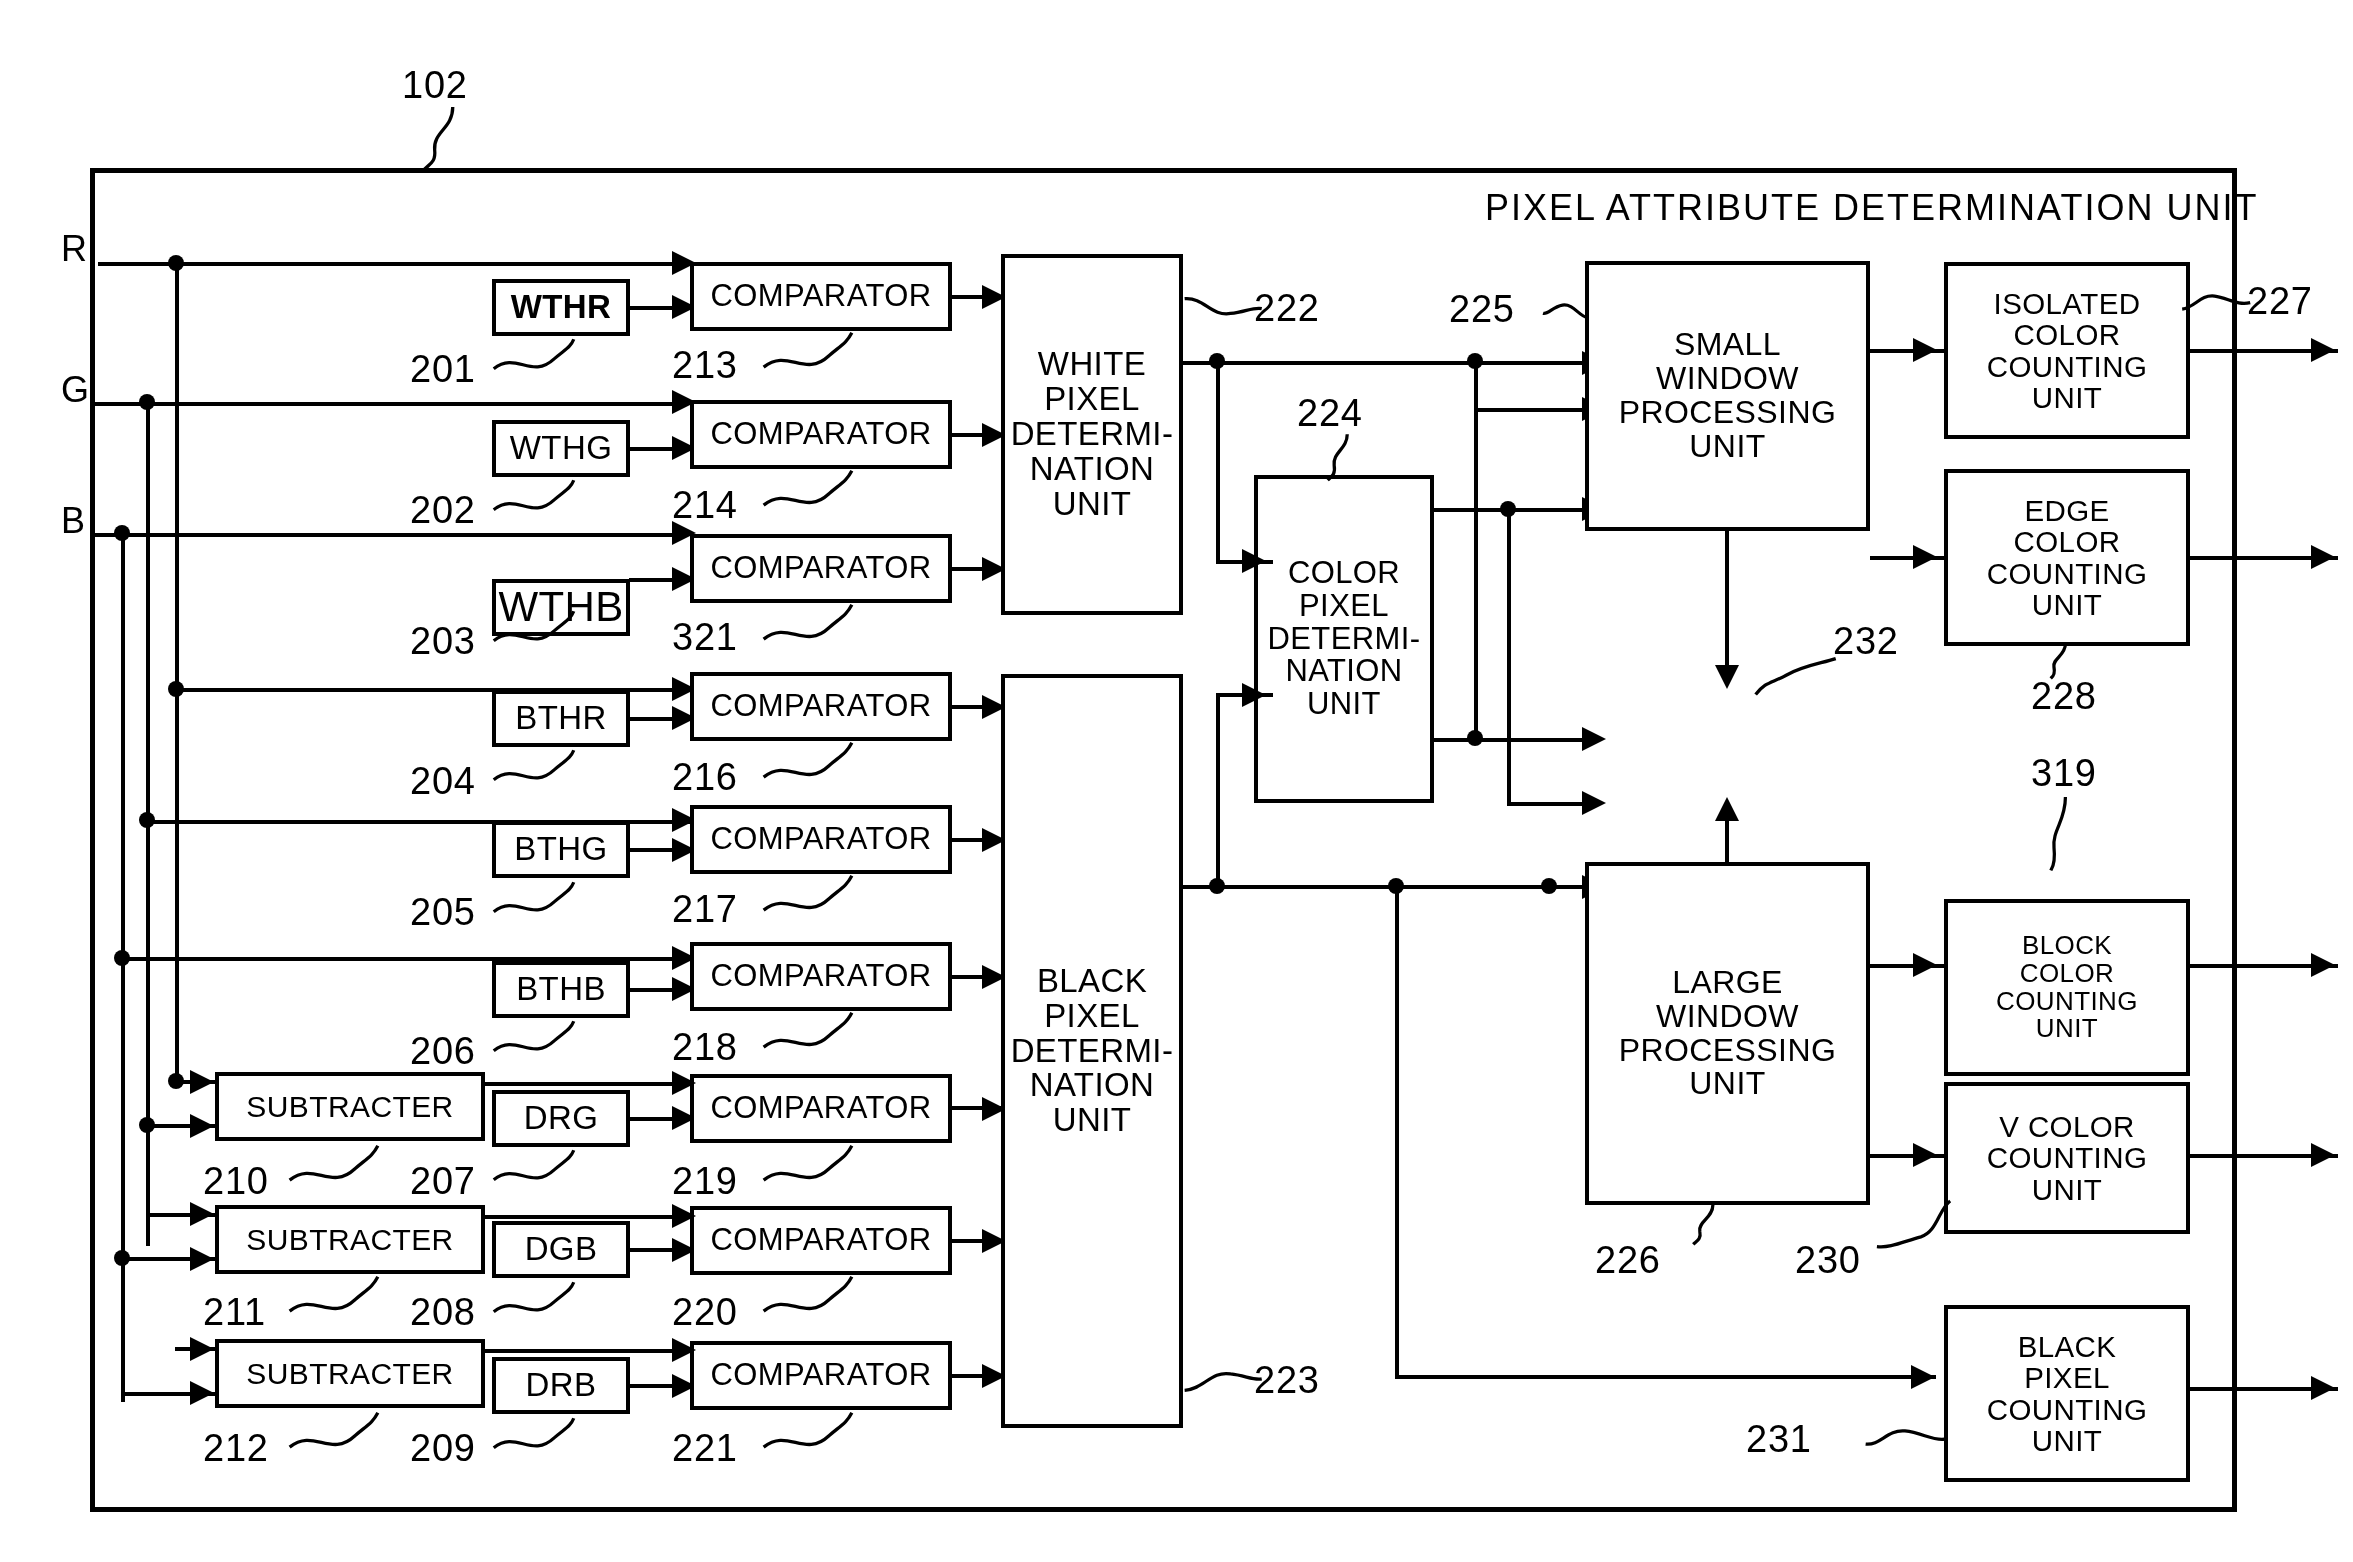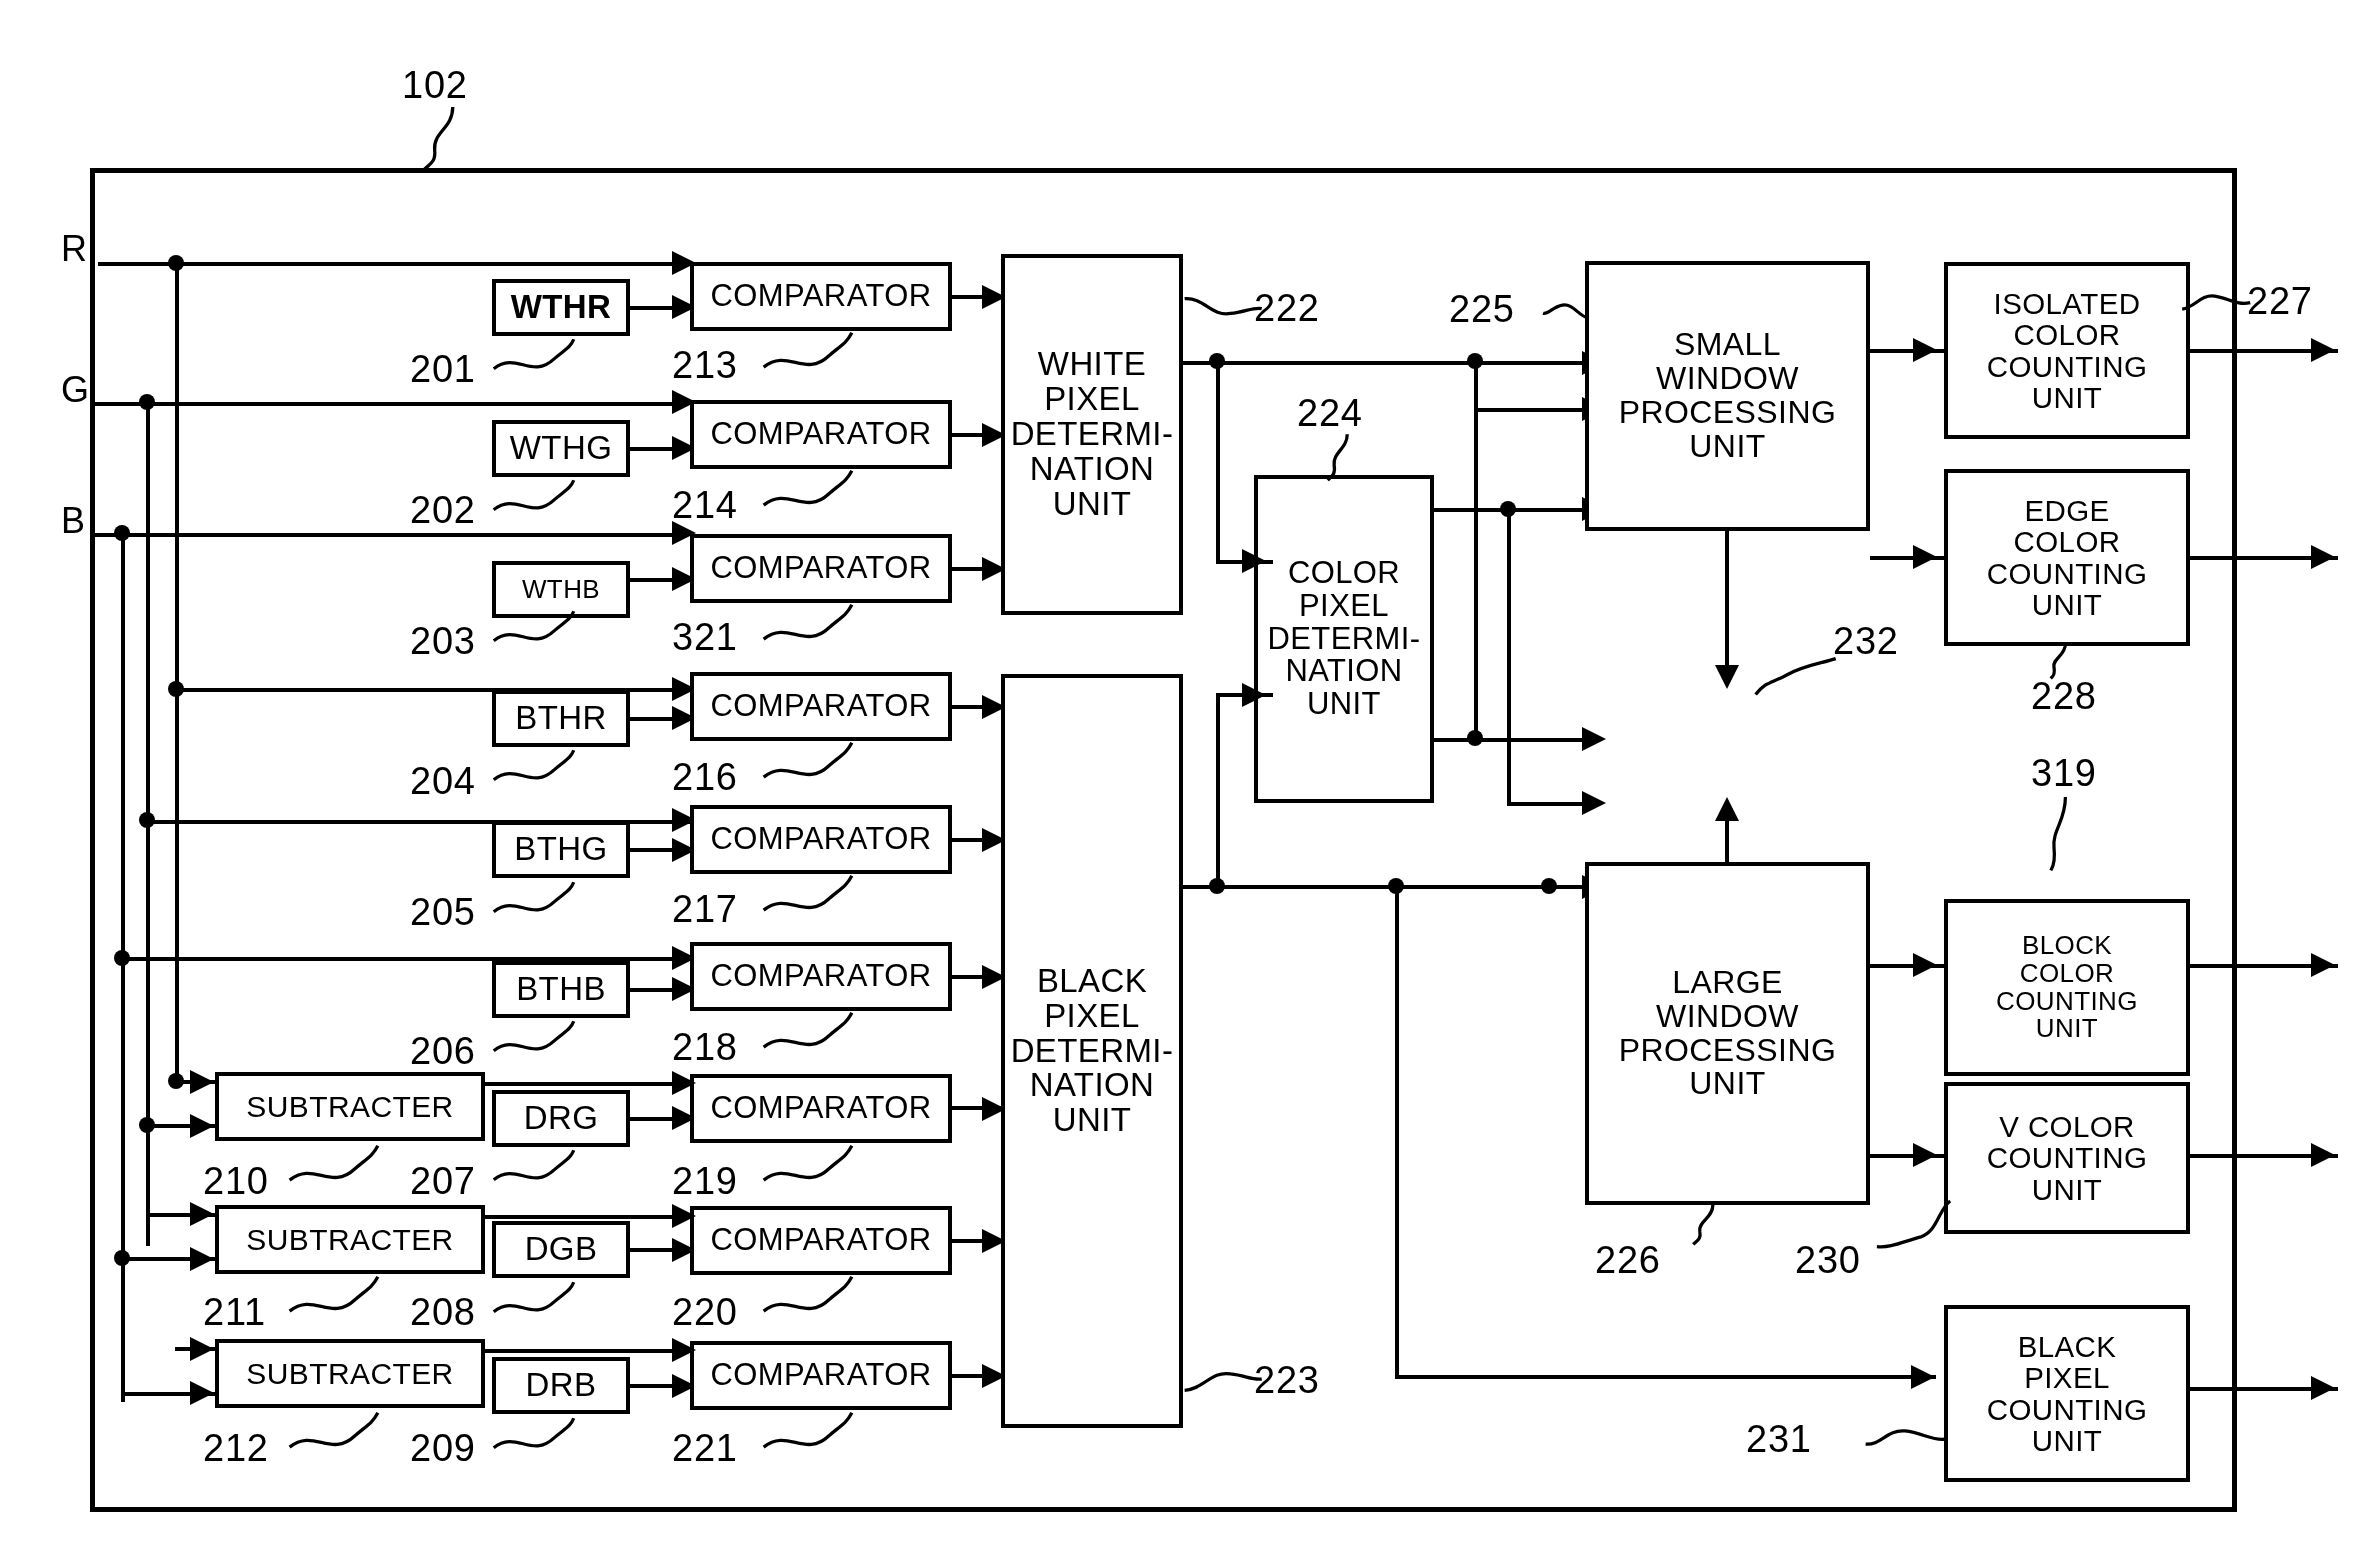--- a/index.html
+++ b/index.html
@@ -33,20 +33,21 @@
 
   <div class="outer" style="left:90px;top:168px;width:2147px;height:1344px;"></div>
 
   <div class="lbl num" style="left:402px;top:64px;">102</div>
   <div class="lead" style="left:410px;top:107px;">
     <svg width="74" height="66" viewBox="0 0 90 80">
         <path d="M52,0 C52,26 28,30 30,52 C32,70 20,70 16,78" stroke="#000" stroke-width="4" fill="none"></path>
       </svg>
   </div>
 
+  <div class="title" style="left:1485px;top:187px;">PIXEL ATTRIBUTE  DETERMINATION  UNIT</div>
 
   <div class="port" style="left:61px;top:228px;">R</div>
   <div class="port" style="left:61px;top:369px;">G</div>
   <div class="port" style="left:61px;top:500px;">B</div>
 
   <div class="ln lnh" style="left:98px;top:262px;width:574px;"></div>
   <div class="ln lnh" style="left:98px;top:262px;width:592px;"></div>
   <div class="arr arr-r" style="left:672px;top:251px;"></div>
 
   <div class="ln lnh" style="left:90px;top:402px;width:592px;"></div>
@@ -74,21 +75,21 @@
   <div class="ln lnh" style="left:121px;top:957px;width:569px;"></div>
   <div class="dot" style="left:114px;top:950px;"></div>
   <div class="arr arr-r" style="left:672px;top:946px;"></div>
 
   <div class="blk" style="left:492px;top:279px;width:138px;height:57px;font-size:33px;font-weight:bold;">
       <span>WTHR</span>
     </div>
   <div class="blk" style="left:492px;top:420px;width:138px;height:57px;font-size:33px;">
       <span>WTHG</span>
     </div>
-  <div class="blk" style="left:492px;top:561px;width:138px;height:57px;font-size:26px;">
+  <div class="blk" style="left:492px;top:579px;width:138px;height:57px;font-size:42px;">
       <span>WTHB</span>
     </div>
   <div class="blk" style="left:492px;top:690px;width:138px;height:57px;font-size:33px;">
       <span>BTHR</span>
     </div>
   <div class="blk" style="left:492px;top:821px;width:138px;height:57px;font-size:33px;">
       <span>BTHG</span>
     </div>
   <div class="blk" style="left:492px;top:961px;width:138px;height:57px;font-size:33px;">
       <span>BTHB</span>

